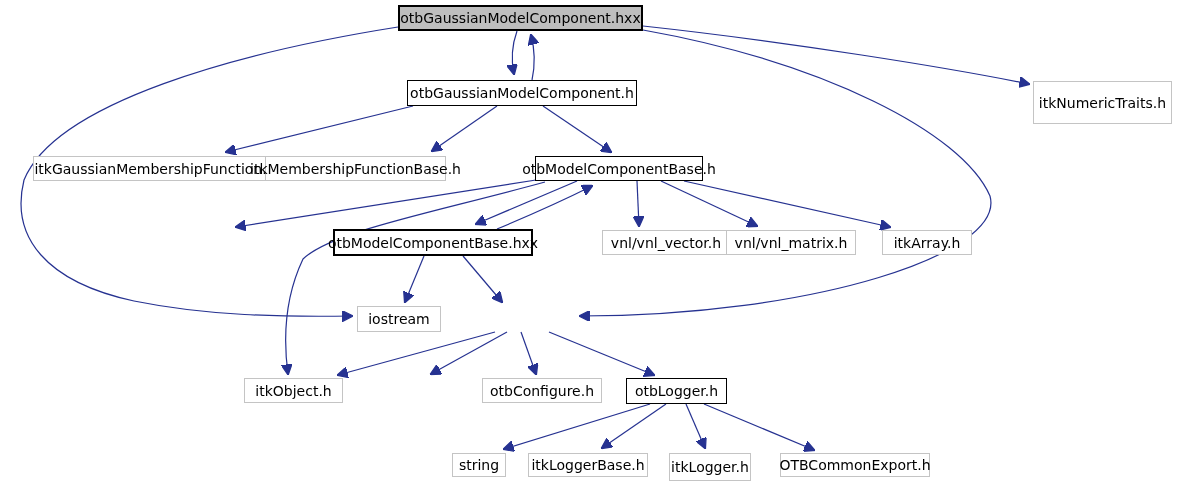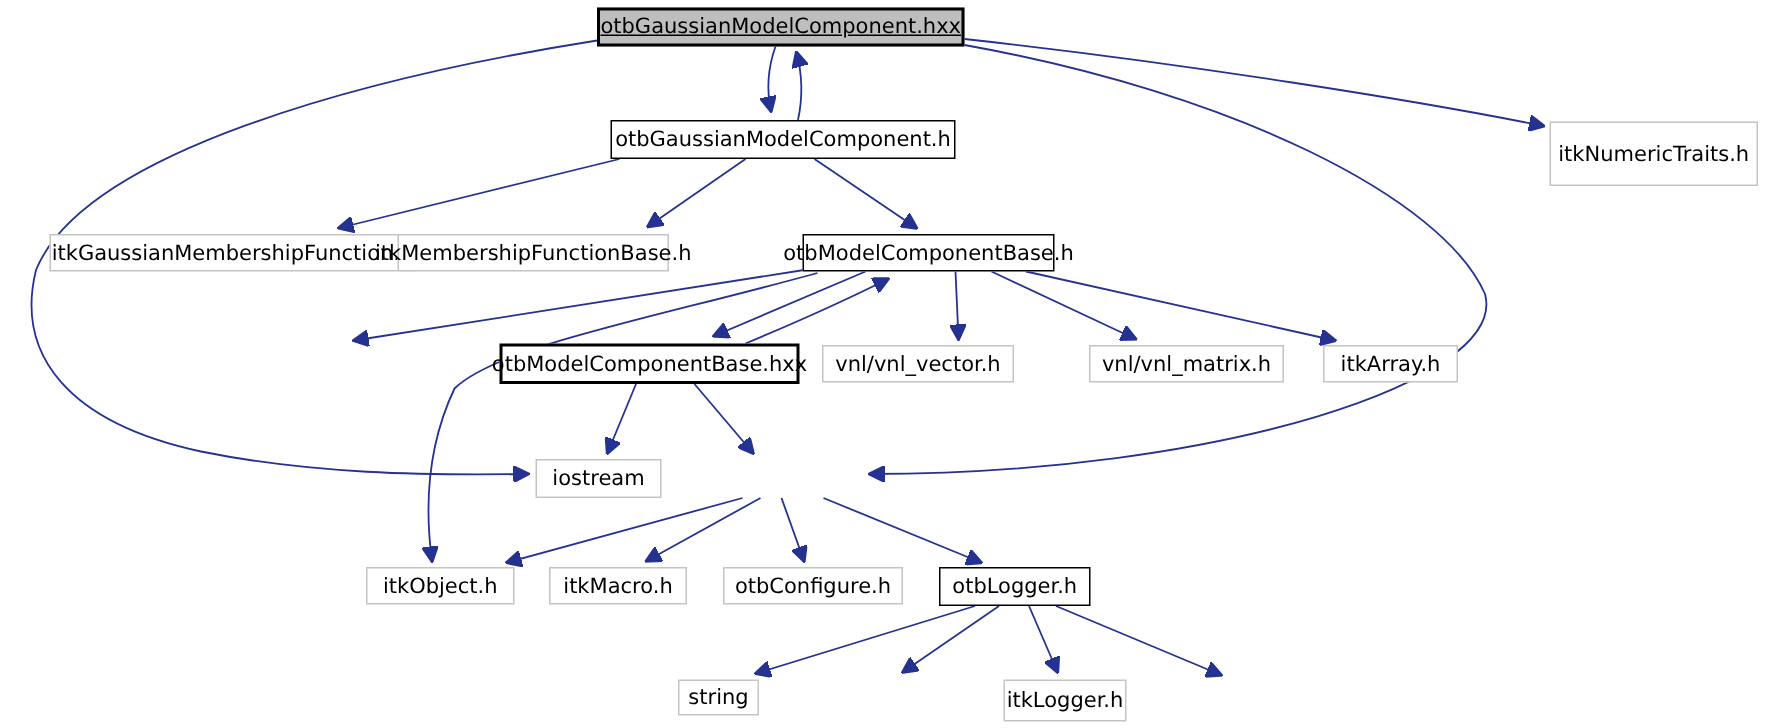--- a/index.html
+++ b/index.html
@@ -25,21 +25,21 @@
     display:flex;align-items:center;justify-content:center;
     background:#ffffff;
     border:1px solid var(--ext-border);
     color:var(--text);
     font-size:14px;
     white-space:nowrap;
     box-sizing:border-box;
   }
   .node.internal{border:1px solid var(--int-border);}
   .node.internal-bold{border:2px solid var(--int-border);}
-  .node.current{border:2px solid var(--int-border);background:var(--current-fill);text-decoration:underline;}
+  .node.current{border:2px solid var(--int-border);background:var(--current-fill);}
 </style>
 </head>
 <body>
 
 <div id="canvas">
 
   <svg id="edges" width="1180" height="485" viewBox="0 0 1180 485">
     <defs>
       <marker id="arrow" viewBox="0 0 10 10" refX="9" refY="5" markerWidth="9" markerHeight="9" orient="auto-start-reverse">
         <path d="M0,0 L10,5 L0,10 z" style="fill:var(--edge)"></path>
@@ -80,36 +80,37 @@
 
   <div class="node" style="left:33px;top:156px;width:244px;height:25px">itkGaussianMembershipFunction.h</div>
 
   <div class="node" style="left:265px;top:156px;width:181px;height:25px">itkMembershipFunctionBase.h</div>
 
   <div class="node internal" style="left:535px;top:156px;width:168px;height:25px">otbModelComponentBase.h</div>
 
 
   <div class="node internal-bold" style="left:333px;top:229px;width:200px;height:27px">otbModelComponentBase.hxx</div>
 
-  <div class="node" style="left:548px;top:230px;width:128px;height:25px">vnl/vnl_vector.h</div>
+  <div class="node" style="left:602px;top:230px;width:128px;height:25px">vnl/vnl_vector.h</div>
 
   <div class="node" style="left:726px;top:230px;width:130px;height:25px">vnl/vnl_matrix.h</div>
 
   <div class="node" style="left:882px;top:230px;width:90px;height:25px">itkArray.h</div>
 
   <div class="node" style="left:357px;top:306px;width:84px;height:26px">iostream</div>
 
 
   <div class="node" style="left:244px;top:378px;width:99px;height:25px">itkObject.h</div>
 
-  <div class="node" style="left:366px;top:378px;width:92px;height:25px">itkMacro.h</div>
 
   <div class="node" style="left:482px;top:378px;width:120px;height:25px">otbConfigure.h</div>
 
   <div class="node internal" style="left:626px;top:378px;width:101px;height:26px">otbLogger.h</div>
 
   <div class="node" style="left:452px;top:453px;width:54px;height:24px">string</div>
 
+  <div class="node" style="left:528px;top:453px;width:120px;height:24px">itkLoggerBase.h</div>
 
   <div class="node" style="left:669px;top:453px;width:82px;height:28px">itkLogger.h</div>
 
+  <div class="node" style="left:780px;top:453px;width:150px;height:24px">OTBCommonExport.h</div>
 
 </div>
 
 </body></html>

